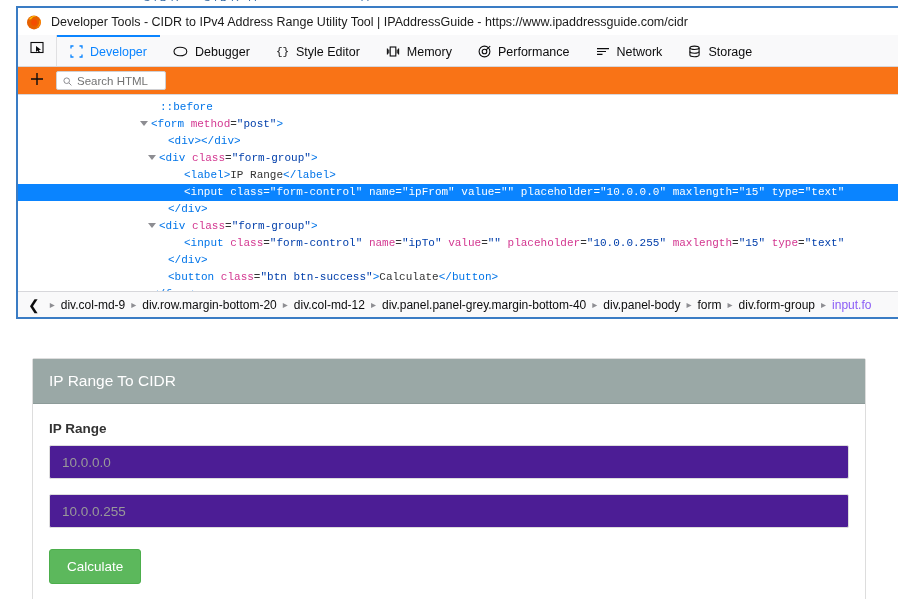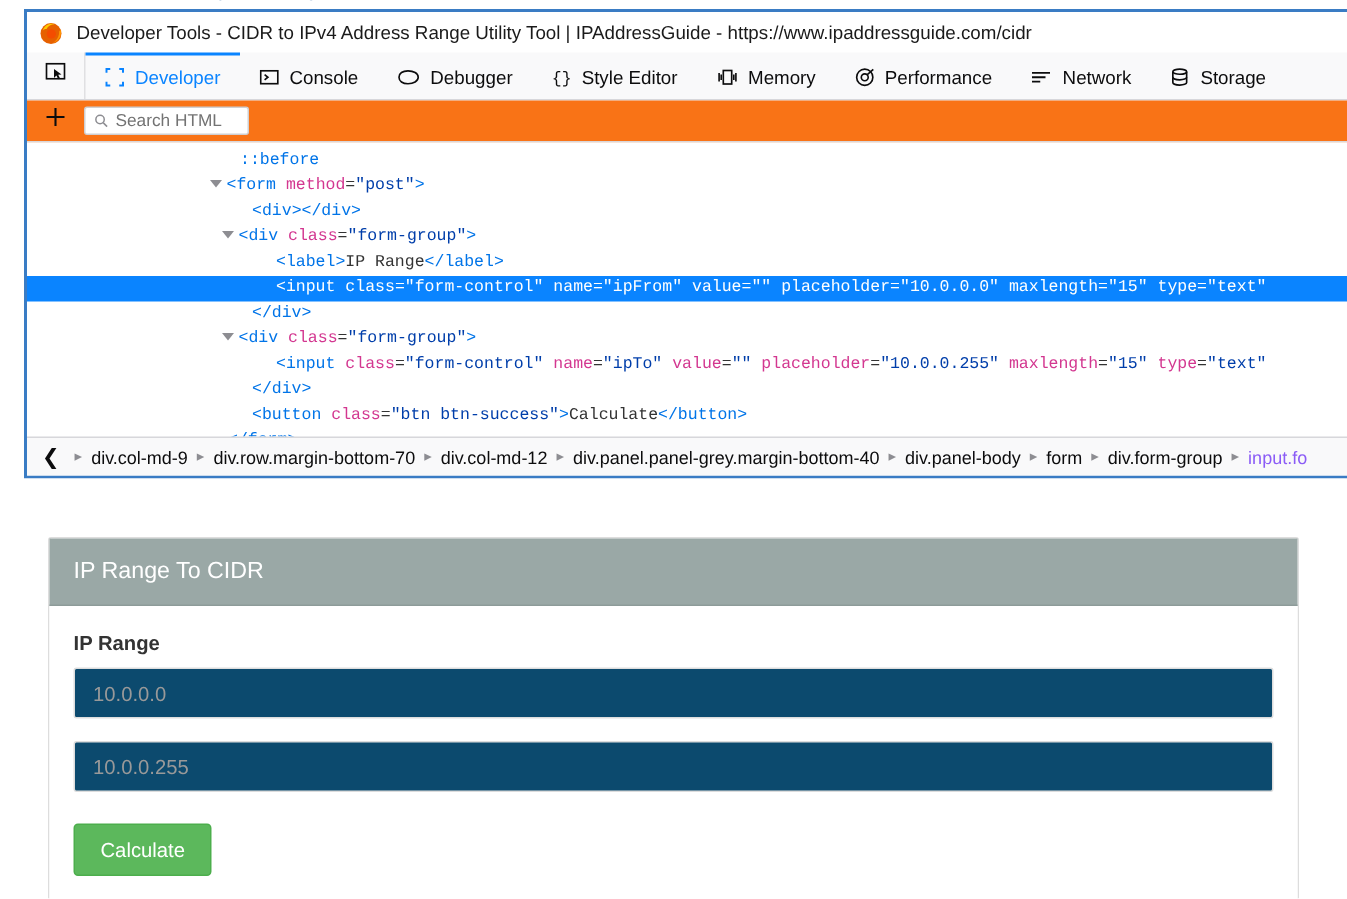--- a/index.html
+++ b/index.html
@@ -261,21 +261,21 @@
     margin: 0 0 9px 0;
     display: block;
   }
   .form-control {
     display: block;
     width: 100%;
     height: 34px;
     padding: 6px 12px;
     font-size: 13.5px;
     color: #999999;
-    background: #0c4a6e;
+    background: #4c1d95;
     border: 1px solid #dddddd;
     border-radius: 2px;
     box-sizing: border-box;
     margin-bottom: 15px;
     font-family: "Liberation Sans", sans-serif;
     outline: none;
   }
   .form-control::placeholder { color: #999999; opacity: 1; }
   .btn-success {
     display: inline-block;
@@ -325,29 +325,20 @@
 
       <div class="tab active">
         <span class="ticon">
           <svg width="13" height="13" viewBox="0 0 13 13">
             <path d="M1 3.5 V1 H3.5 M9.5 1 H12 V3.5 M12 9.5 V12 H9.5 M3.5 12 H1 V9.5" fill="none" stroke="#0a84ff" stroke-width="1.3"></path>
           </svg>
         </span>
         <span>Developer</span>
       </div>
 
-      <div class="tab">
-        <span class="ticon">
-          <svg width="13" height="13" viewBox="0 0 13 13">
-            <rect x="0.8" y="2.2" width="11.4" height="8.6" fill="none" stroke="#0c0c0d" stroke-width="1.1"></rect>
-            <path d="M3.4 4.8 L5.6 6.5 L3.4 8.2" fill="none" stroke="#0c0c0d" stroke-width="1.1"></path>
-          </svg>
-        </span>
-        <span>Console</span>
-      </div>
 
       <div class="tab">
         <span class="ticon">
           <svg width="15" height="13" viewBox="0 0 15 13">
             <path d="M1 6.5 C1 3.8 3.4 2.2 7 2.2 C10.6 2.2 13.8 3.8 13.8 6.5 C13.8 9.2 10.6 10.8 7 10.8 C3.4 10.8 1 9.2 1 6.5 Z" fill="none" stroke="#0c0c0d" stroke-width="1.1"></path>
           </svg>
         </span>
         <span>Debugger</span>
       </div>
 
@@ -434,21 +425,21 @@
         <div class="mline"><span style="display: inline-block; width: 150px;"></span><span class="punc">&lt;/</span><span class="tag">div</span><span class="punc">&gt;</span></div>
         <div class="mline"><span style="display: inline-block; width: 150px;"></span><span class="punc">&lt;</span><span class="tag">button</span><span class="txt"> </span><span class="attr">class</span><span class="txt">=</span><span class="val">"btn btn-success"</span><span class="punc">&gt;</span><span class="txt">Calculate</span><span class="punc">&lt;/</span><span class="tag">button</span><span class="punc">&gt;</span></div>
         <div class="mline"><span style="display: inline-block; width: 134px;"></span><span class="punc">&lt;/</span><span class="tag">form</span><span class="punc">&gt;</span></div>
       </div>
 
     <div class="breadcrumbs" id="breadcrumbs">
       <span class="bc-back">❮</span>
     <span class="bc-sep">▸</span>
         <span class="bc-item">div.col-md-9</span>
         <span class="bc-sep">▸</span>
-        <span class="bc-item">div.row.margin-bottom-70</span>
+        <span class="bc-item">div.row.margin-bottom-20</span>
         <span class="bc-sep">▸</span>
         <span class="bc-item">div.col-md-12</span>
         <span class="bc-sep">▸</span>
         <span class="bc-item">div.panel.panel-grey.margin-bottom-40</span>
         <span class="bc-sep">▸</span>
         <span class="bc-item">div.panel-body</span>
         <span class="bc-sep">▸</span>
         <span class="bc-item">form</span>
         <span class="bc-sep">▸</span>
         <span class="bc-item">div.form-group</span>

